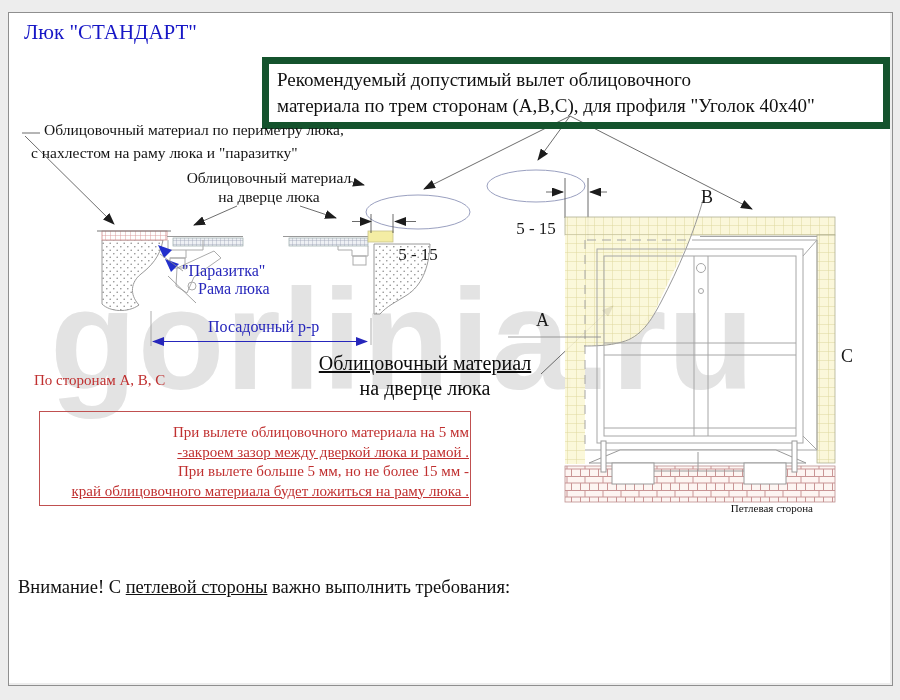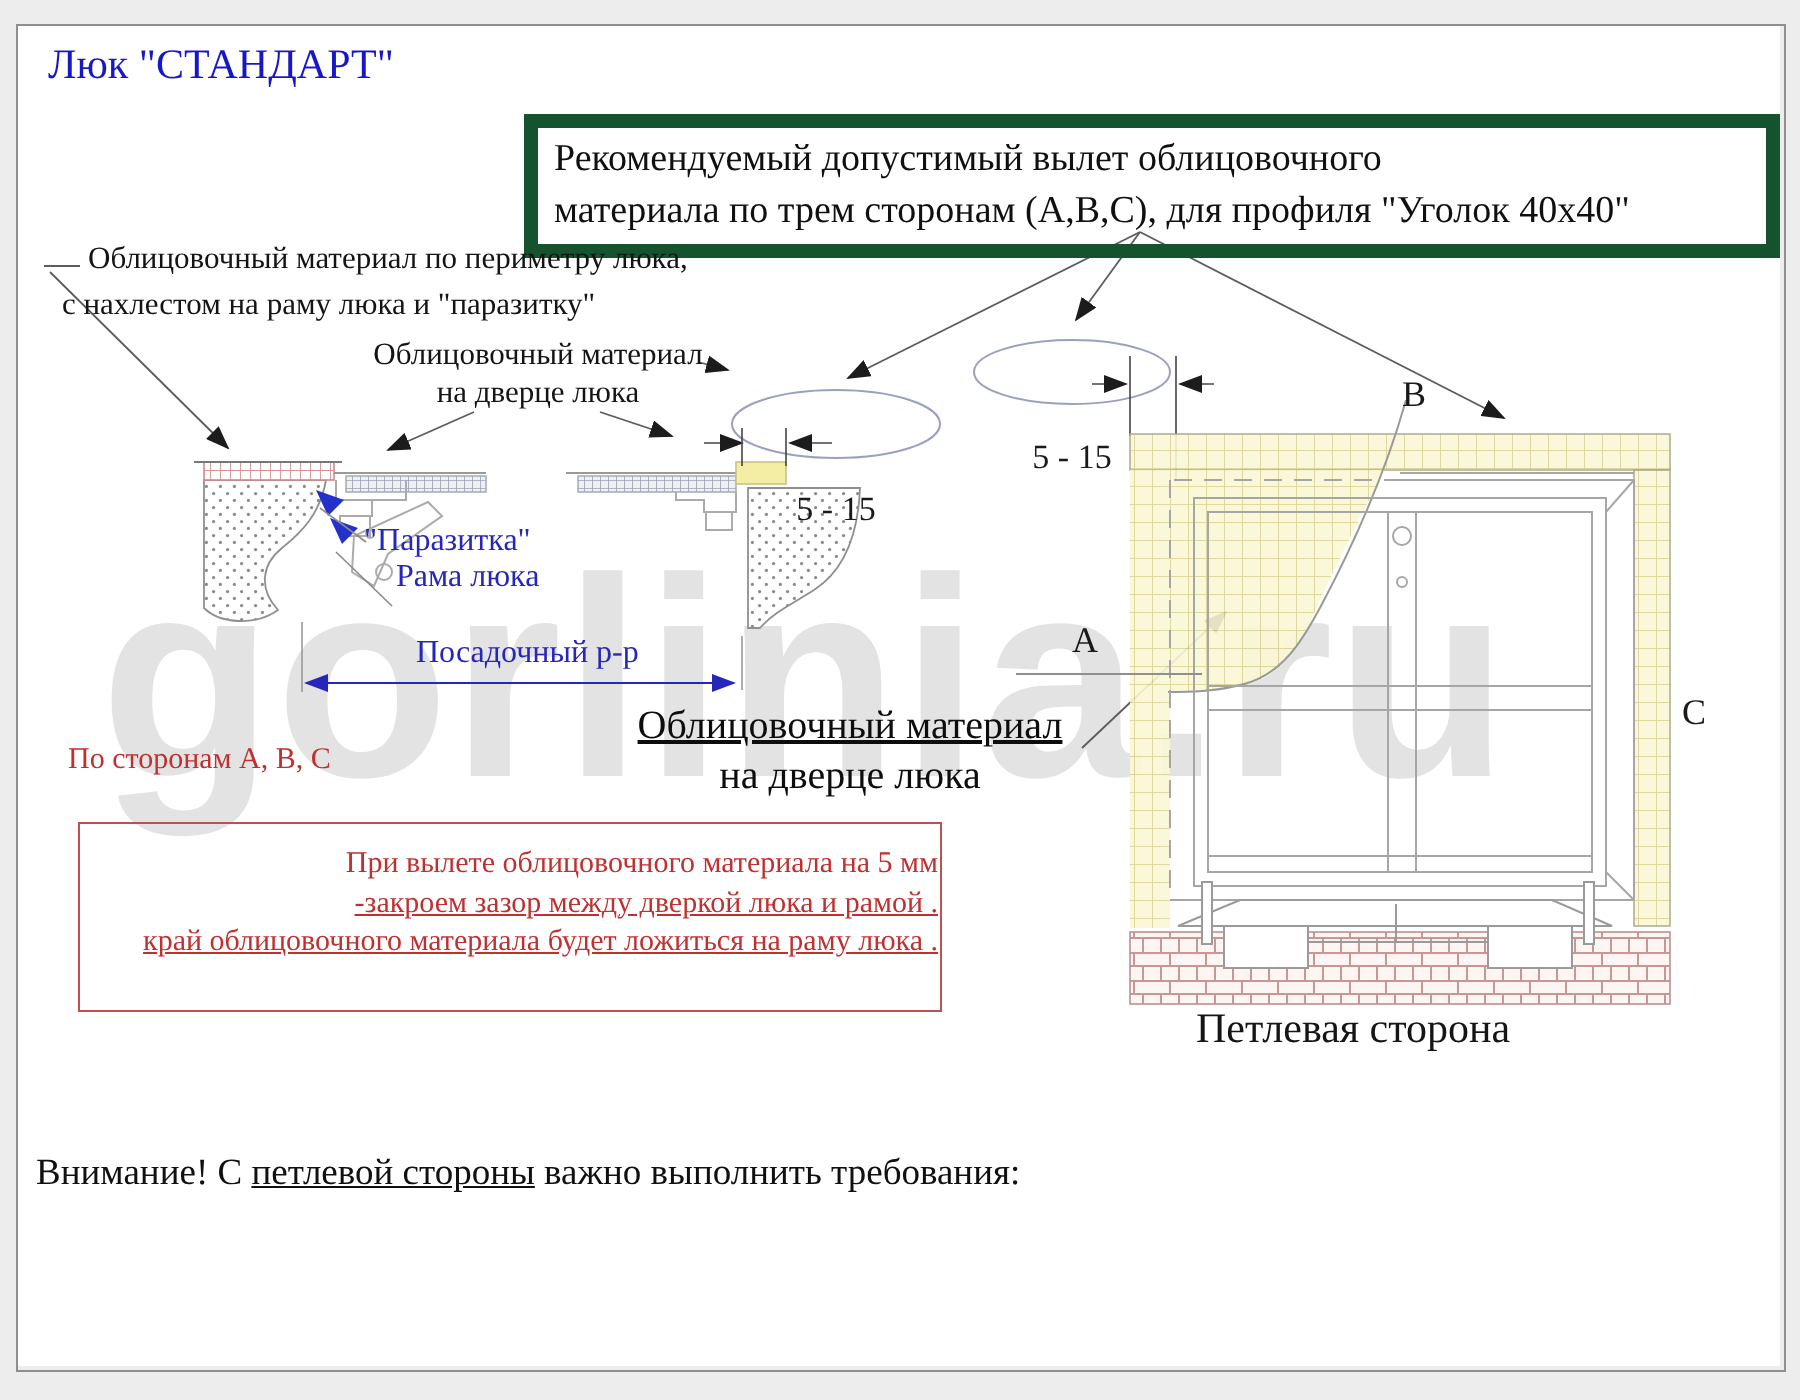--- a/index.html
+++ b/index.html
@@ -18,21 +18,21 @@
   .blue{color:#2626bb;}
   .small-label{font-size:16px;}
   .c{text-align:center;}
   .dim515{font-size:17px;width:70px;text-align:center;color:#1a1a1a;margin-top:43px;}
   .biglabel{left:308px;top:351px;width:234px;text-align:center;font-size:20px;line-height:25px;color:#0d0d0d;}
   .u{text-decoration:underline;}
   .rednote-h{left:34px;top:372px;font-size:15px;color:#c03030;}
   .rednote-box{left:39px;top:411px;width:430px;height:93px;border:1px solid #c05050;}
   .rednote-t{left:39px;top:423px;width:430px;text-align:right;font-size:15px;line-height:19.5px;color:#c03030;}
   .reqs{left:18px;top:527px;width:874px;font-size:18.5px;line-height:24px;color:#101010;white-space:pre-wrap;}
-  .hinge-lbl{left:598px;top:502px;width:215px;text-align:left;font-size:21px;color:#151515;}
+  .hinge-lbl{left:598px;top:502px;width:215px;text-align:right;font-size:11px;color:#151515;}
   .sideletter{font-size:18px;color:#1a1a1a;}
   svg.lines{position:absolute;left:0;top:0;pointer-events:none;}
   .z1{z-index:1;}.z2{z-index:2;}.z3{z-index:3;}
 </style>
 </head>
 <body>
 
 <div class="page">
   <div class="paper"></div>
   <div class="frame"></div>
@@ -203,20 +203,21 @@
   <div class="abs sideletter z3" style="left:701px;top:187px;">В</div>
   <div class="abs sideletter z3" style="left:841px;top:346px;">С</div>
 
   <div class="abs hinge-lbl z3">Петлевая сторона</div>
 
   <div class="abs rednote-h z3">По сторонам А, В, С</div>
   <div class="abs rednote-box z3"></div>
   <div class="abs rednote-t z3">
     <div>При вылете облицовочного материала  на 5 мм</div>
     <div class="u">-закроем зазор между дверкой люка и рамой .</div>
+    <div>При вылете больше 5 мм, но не более 15 мм -</div>
     <div class="u">край облицовочного материала будет ложиться на раму люка .</div>
   </div>
 
   <div class="abs reqs z3">
     <div><span>Внимание! С </span><span class="u">петлевой стороны</span><span> важно выполнить требования:</span></div>
     
     
     
     
   </div>

